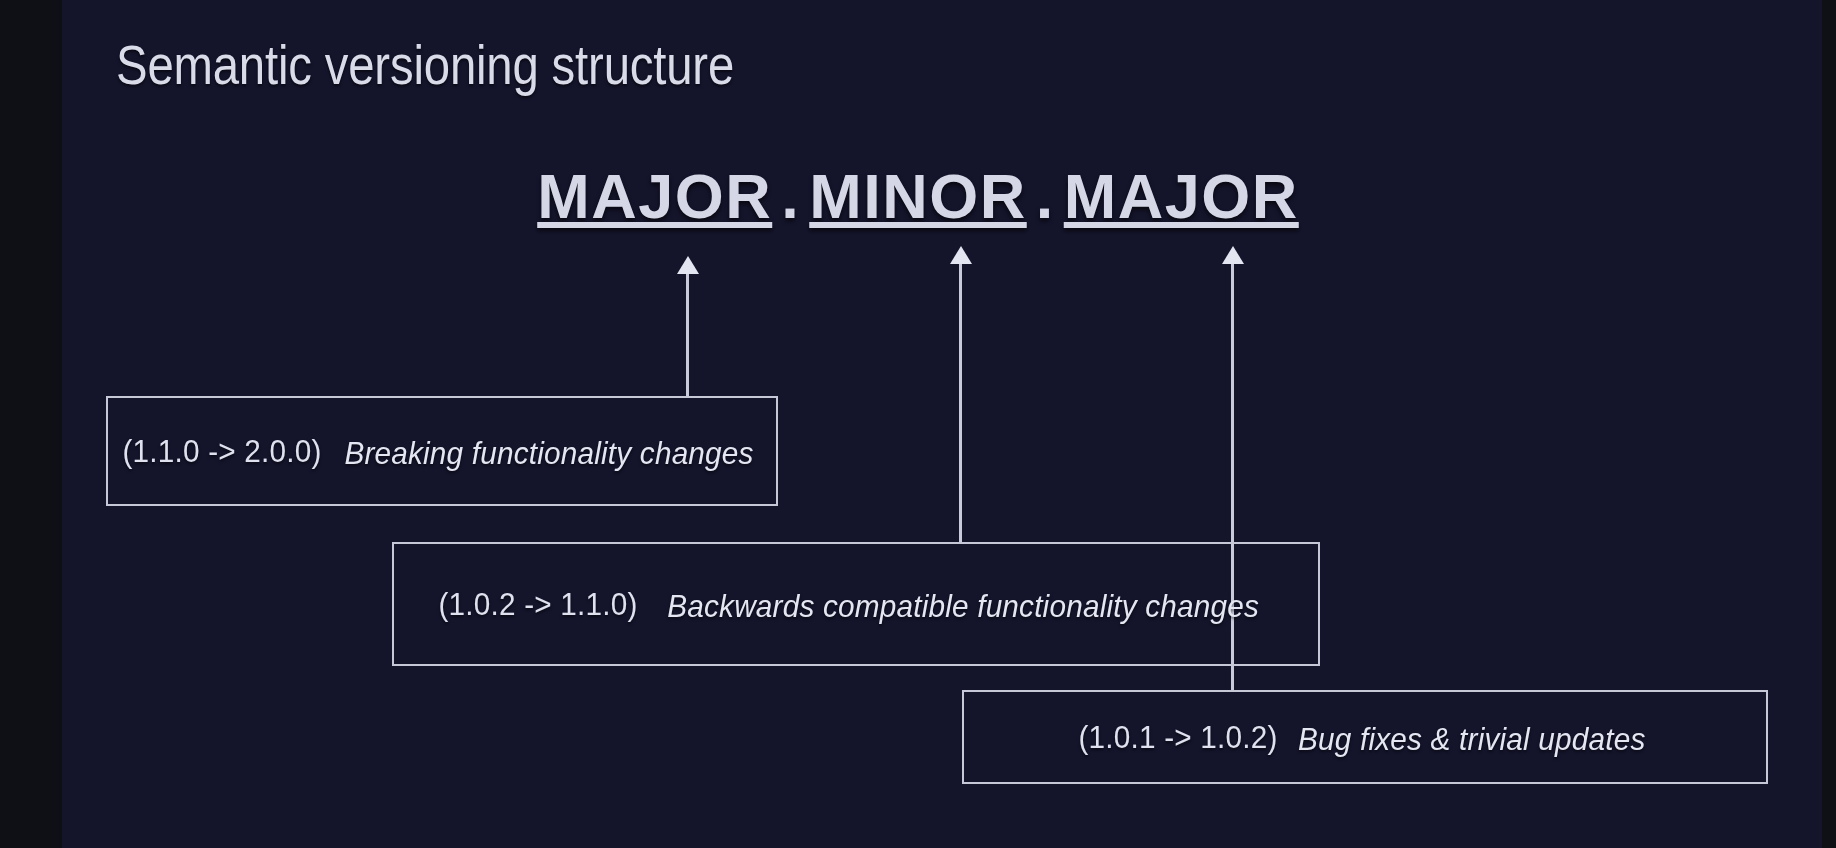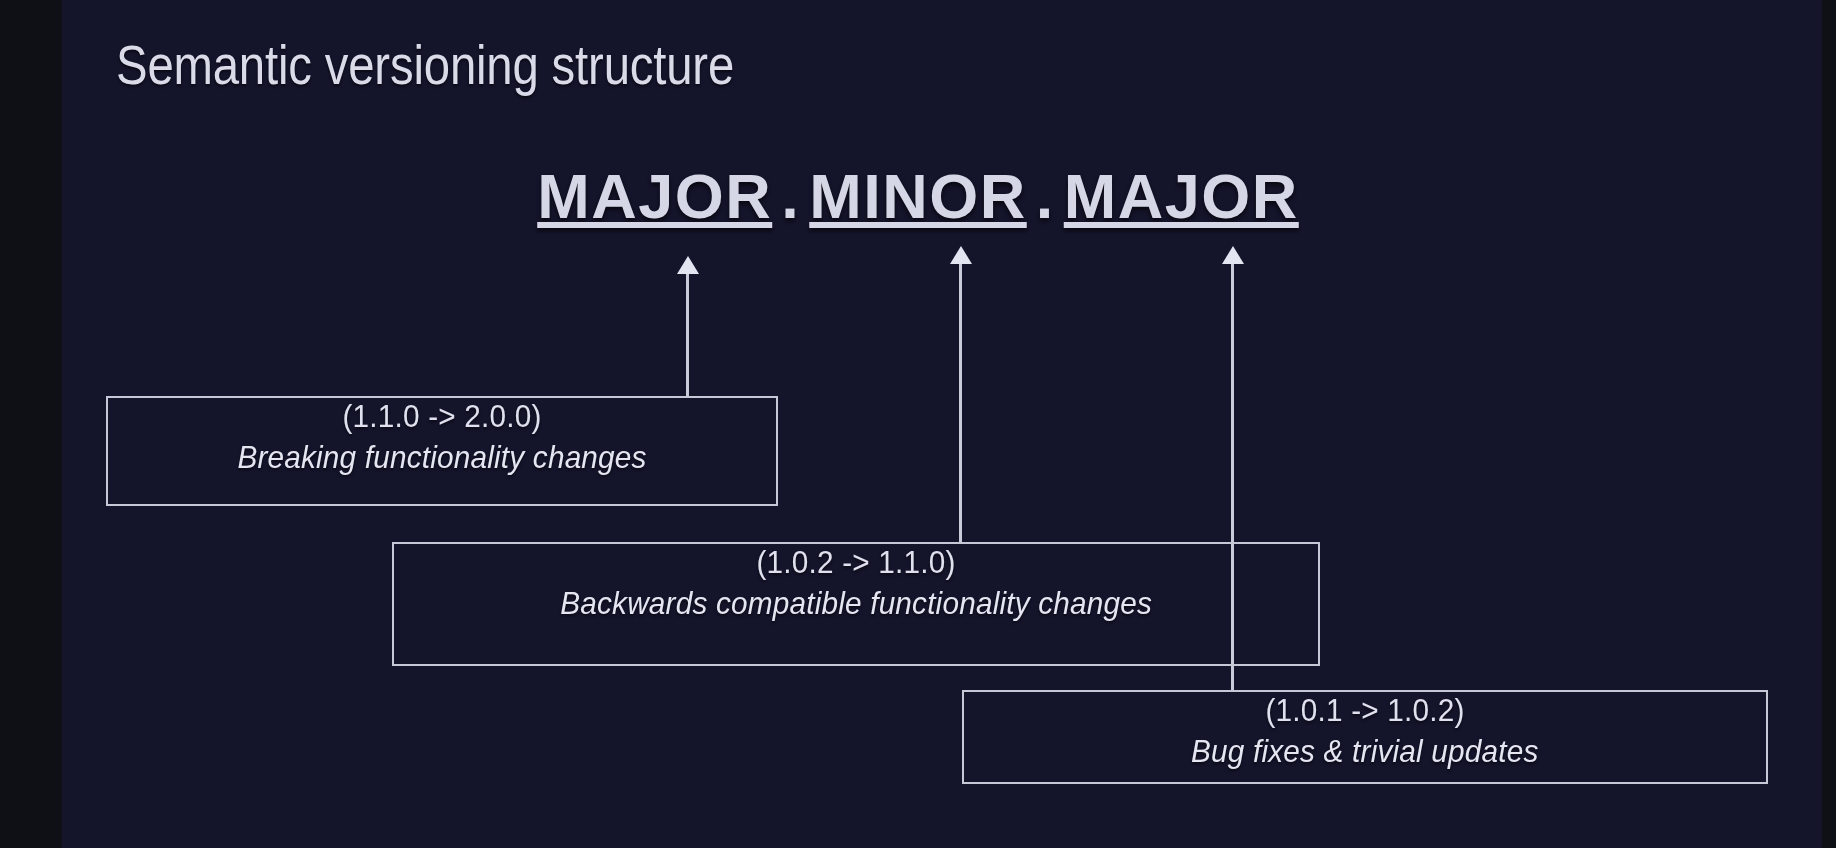--- a/index.html
+++ b/index.html
@@ -98,22 +98,23 @@
     border-bottom: 18px solid #e3e5f0;
   }
 
   
   .callout {
     position: absolute;
     box-sizing: border-box;
     border: 2px solid #c6c8d8;
     background: transparent;
     display: flex;
-    flex-direction: column;
+    flex-direction: row;
     align-items: center;
+    justify-content: center;
   }
   .callout .line-top {
     font-size: 32px;
     font-weight: 400;
     color: #dfe1ee;
     letter-spacing: 0.2px;
     white-space: nowrap;
     transform: scaleX(0.93);
     text-shadow: 0 2px 3px rgba(0,0,0,0.5);
   }

